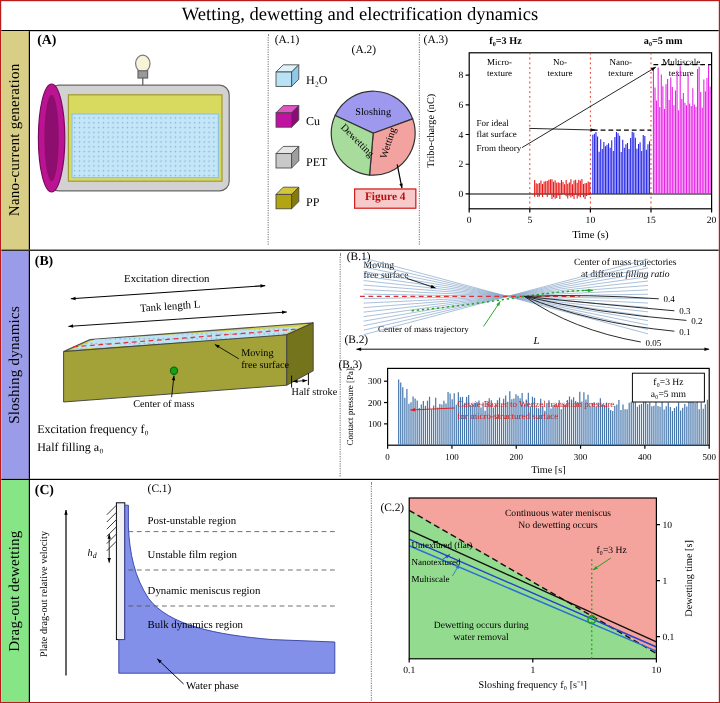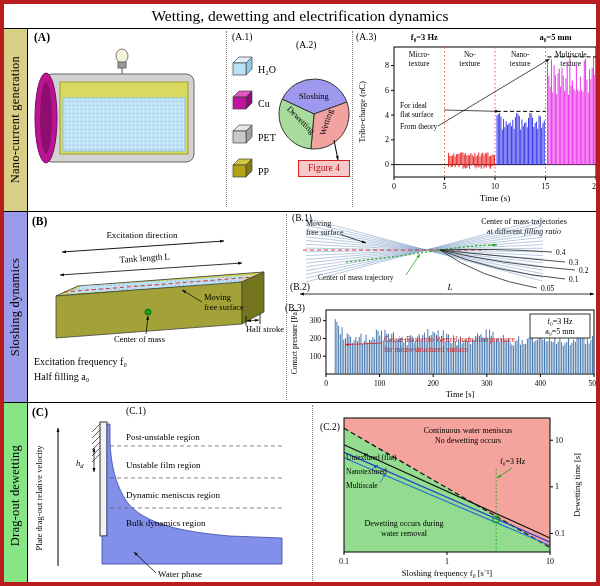--- a/index.html
+++ b/index.html
@@ -1,28 +1,28 @@
 <!DOCTYPE html>
 <html><head>
 <meta charset="utf-8">
 <style>
 *{margin:0;padding:0;box-sizing:border-box;}
 body{font-family:"Liberation Serif",serif;background:#fff;}
-#fig{position:relative;width:600px;height:586px;border:4px solid #b91c1c;background:#fff;overflow:hidden;}
+#fig{position:relative;width:600px;height:586px;border:1px solid #b91c1c;background:#fff;overflow:hidden;}
 #titlebar{position:absolute;top:0;left:0;right:0;height:25px;border-bottom:1px solid #000;
   display:flex;align-items:center;justify-content:center;font-size:15.5px;}
 .vstrip{position:absolute;left:0;width:24px;border-right:1px solid #000;display:flex;align-items:center;justify-content:center;}
 .vstrip span{writing-mode:vertical-rl;transform:rotate(180deg);font-size:12.5px;letter-spacing:.2px;white-space:nowrap;}
 .hr{position:absolute;left:0;right:0;height:1px;background:#000;}
 .dotsep{position:absolute;width:0;border-left:1px dotted #888;}
 .tag{position:absolute;font-size:11.5px;font-weight:bold;}
 .subtag{position:absolute;font-size:9.5px;text-align:center;}
 .smalltext{position:absolute;font-size:10px;white-space:nowrap;text-align:center;}
 #figure4box{position:absolute;left:294px;top:156px;width:52px;height:17px;border:1px solid #d02020;
-  background:#f8c9c9;color:#b80f0f;font-size:9.5px;font-weight:normal;text-align:center;line-height:15px;}
+  background:#f8c9c9;color:#b80f0f;font-size:9.5px;font-weight:bold;text-align:center;line-height:15px;}
 svg{position:absolute;overflow:visible;}
 svg text{font-family:"Liberation Serif",serif;}
 </style>
 </head>
 <body>
 
 <div id="fig">
   <div id="titlebar">Wetting, dewetting and electrification dynamics</div>
 
   <div class="vstrip" id="stripA" style="top: 25px; height: 182px; background: rgb(216, 206, 133);">

